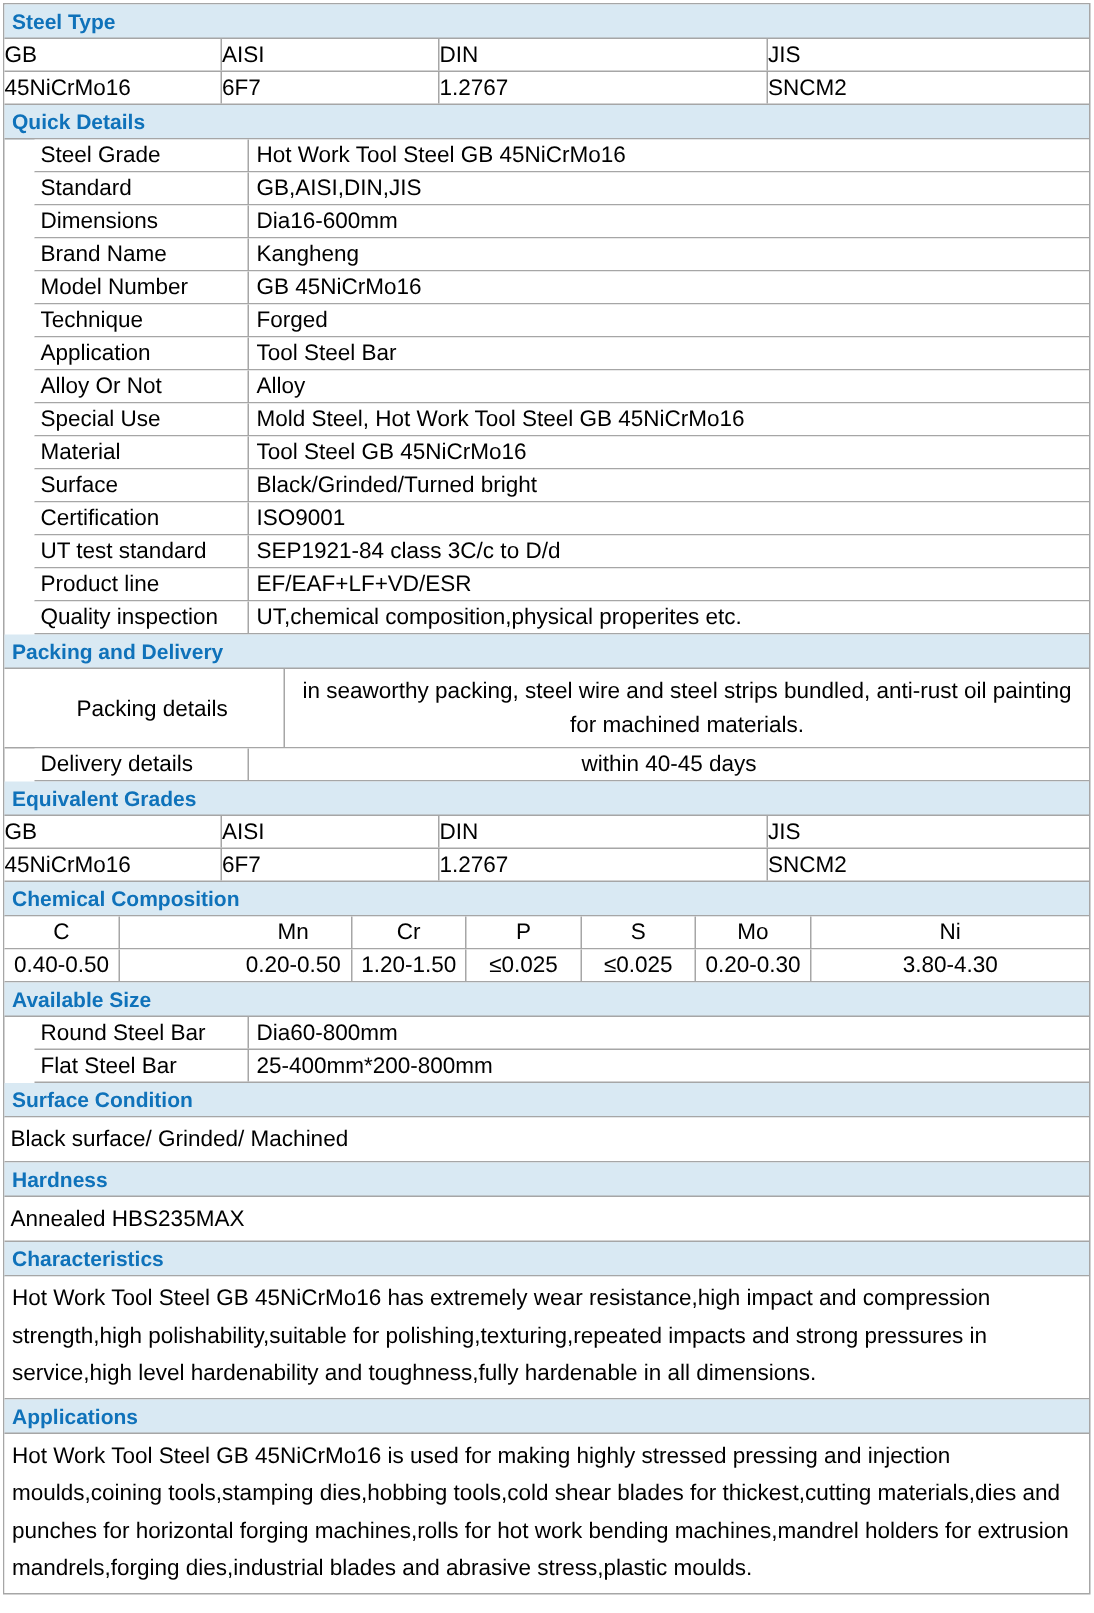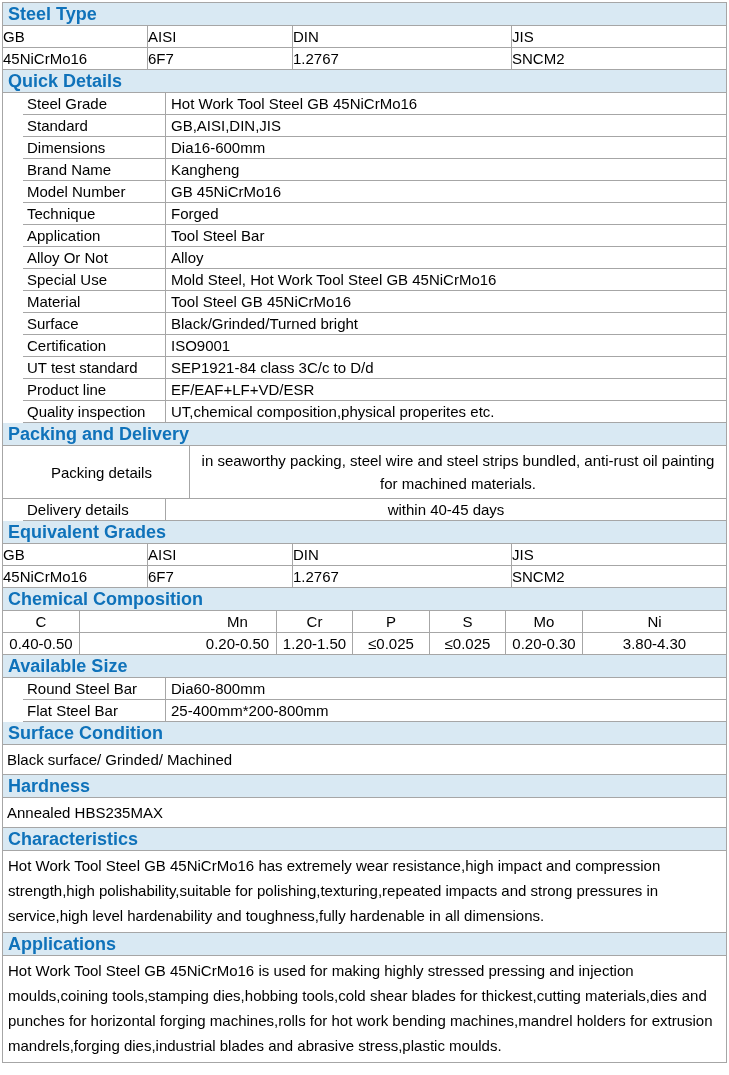--- a/index.html
+++ b/index.html
@@ -15,21 +15,21 @@
     width: 725px;
     border: 1px solid #a6a6a6;
     background: #fff;
   }
   
   .band {
     height: 23px;
     background: #d9e9f3;
     color: #0f72ba;
     font-weight: bold;
-    font-size: 18px;
+    font-size: 14px;
     line-height: 22px;
     padding-left: 5px;
     border-bottom: 1px solid #a6a6a6;
   }
   
   .row { display: flex; border-bottom: 1px solid #a6a6a6; background: #fff; }
   .row:last-child { border-bottom: none; }
   .cell { border-right: 1px solid #a6a6a6; }
   .cell:last-child { border-right: none; }
   
@@ -45,21 +45,21 @@
   .kv-value { flex: 1; padding-left: 5px; white-space: nowrap; overflow: hidden; }
   
   .pack-row { min-height: 52px; }
   .pack-row .kv-label { display: flex; align-items: center; margin-left: 44px; }
   .pack-row .kv-value { display: flex; align-items: center; justify-content: center; text-align: center; white-space: normal; padding: 3px 10px; line-height: 23px; }
   .deliv-row { height: 22px; line-height: 21px; }
   .deliv-row .kv-value { text-align: center; padding: 0; }
   
   .chem-row { height: 22px; }
   .chem-row .cell { text-align: center; line-height: 21px; white-space: nowrap; overflow: hidden; }
-  .cc1 { width: 77px; } .cc2 { width: 77px; margin-top: 36px; } .cc3 { width: 78px; margin-left: 42px; } .cc4 { width: 76px; }
+  .cc1 { width: 77px; } .cc2 { width: 77px; margin-top: 36px; } .cc3 { width: 78px; } .cc4 { width: 76px; }
   .cc5 { width: 77px; } .cc6 { width: 76px; } .cc7 { width: 77px; } .cc8 { flex: 1; }
   
   .text-row {
     border-bottom: 1px solid #a6a6a6;
     padding: 4px 4px;
     min-height: 22px; line-height: 21px;
     background: #fff;
   }
   .para-row {
     border-bottom: 1px solid #a6a6a6;

